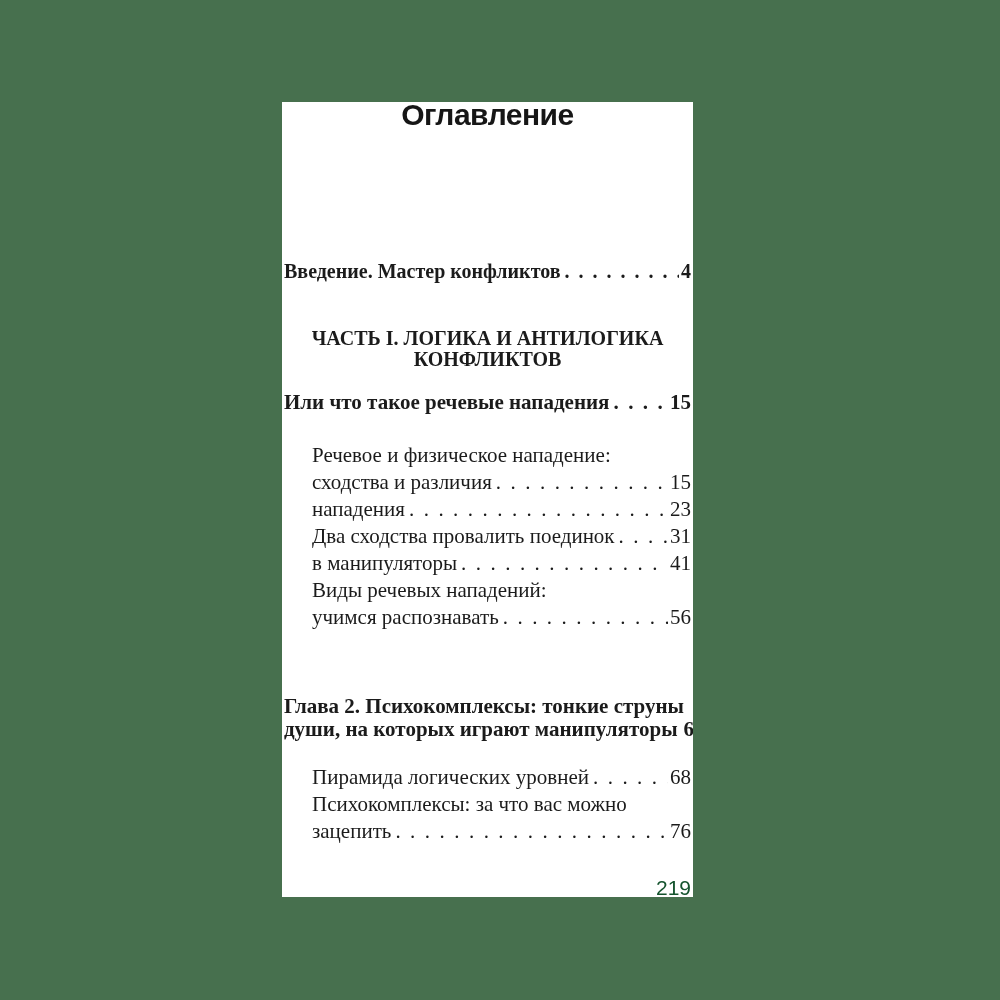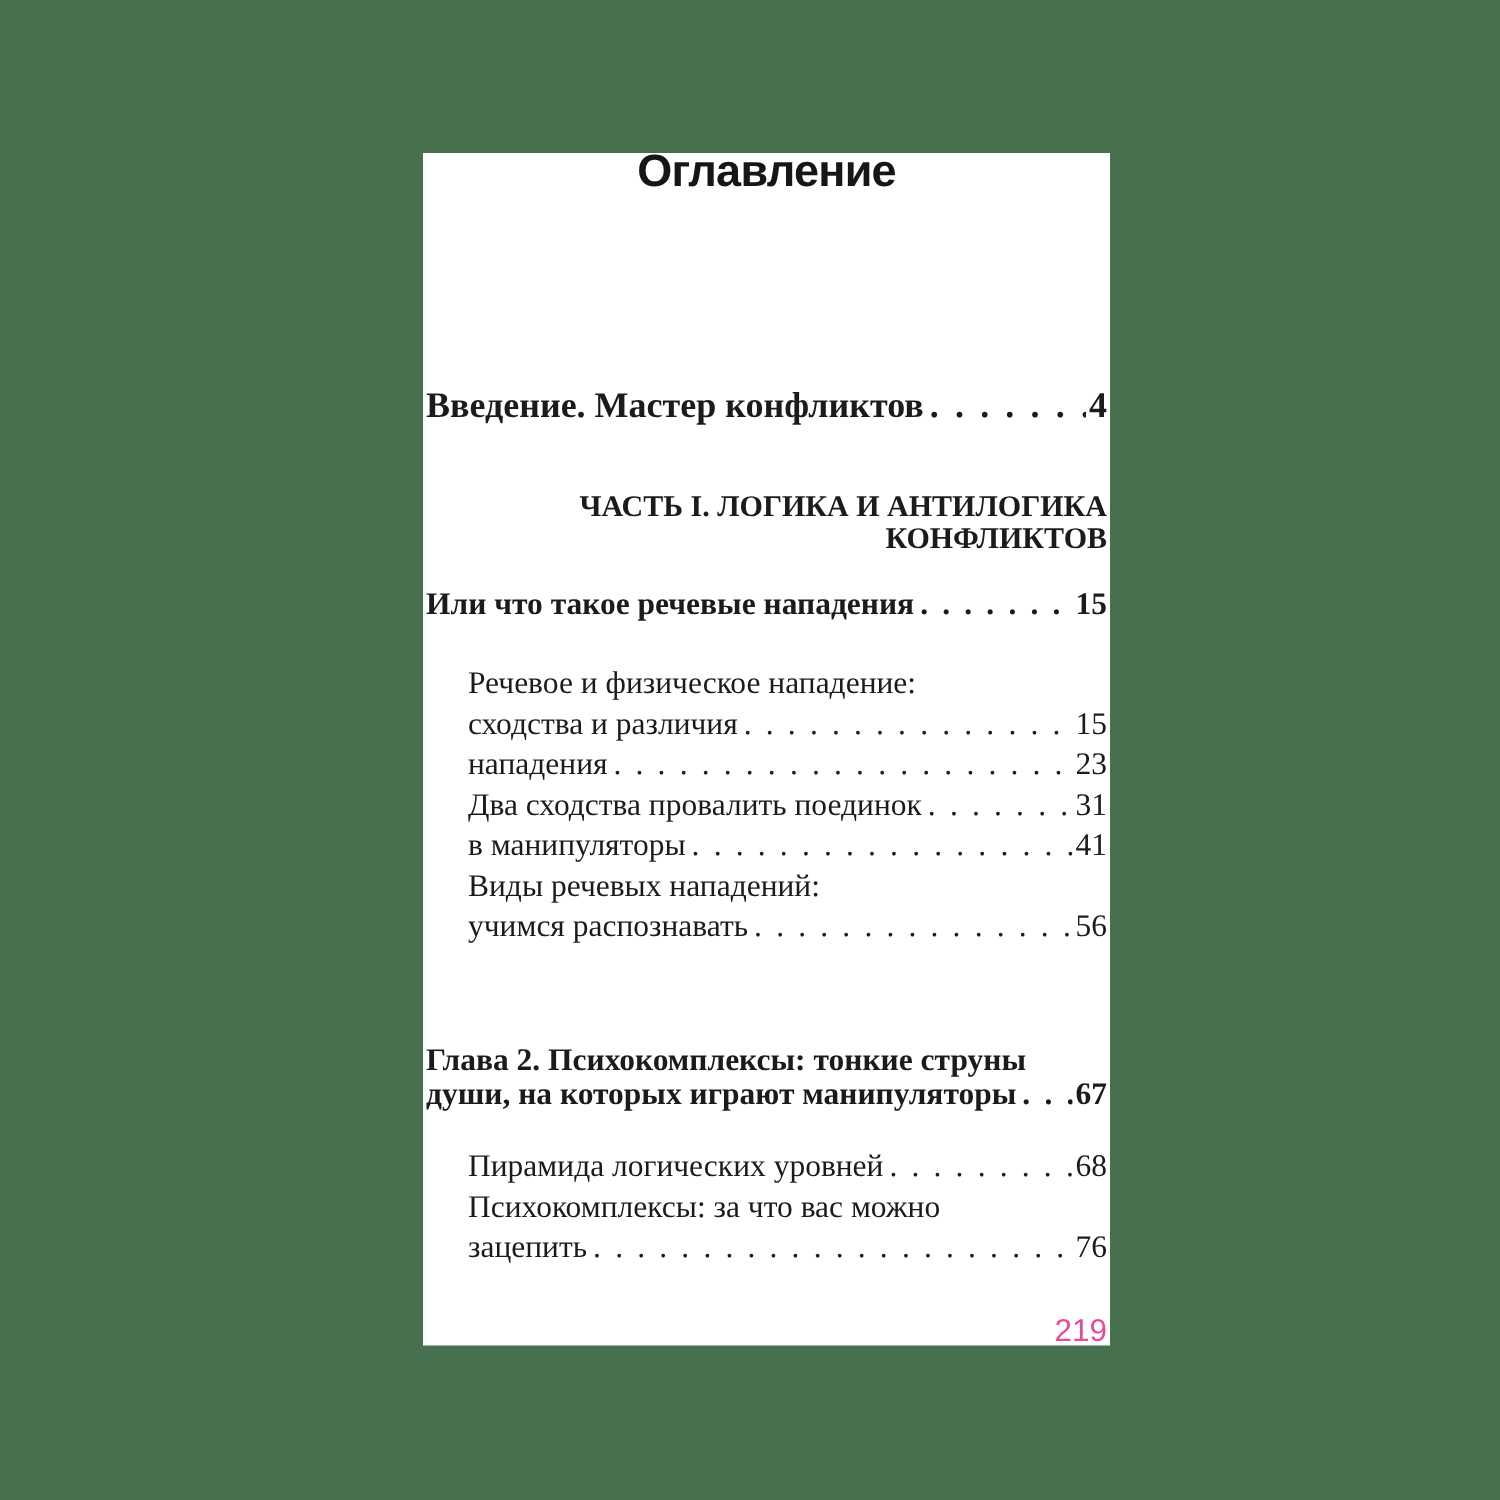--- a/index.html
+++ b/index.html
@@ -2,40 +2,40 @@
 <html><head>
 <meta charset="utf-8">
 <style>
   html,body { margin:0; padding:0; }
   body {
     width:1000px; height:1000px; position:relative;
     background:#47704E;
     font-family:"Liberation Serif","DejaVu Serif",serif;
   }
   .paper {
-    position:absolute; left:282px; top:102px; width:458px; height:795px;
+    position:absolute; left:282px; top:102px; width:411px; height:795px;
     background:#FFFFFF; color:#1B1B1B; overflow:hidden;
   }
   .block { position:absolute; left:2px; right:2px; }
   .title {
     top:-3px; text-align:center;
     font-family:"Liberation Sans","DejaVu Sans",sans-serif;
     font-weight:700; font-size:30px; line-height:32px; letter-spacing:-0.5px;
     color:#161616;
   }
-  .intro   { top:155px; font-weight:700; font-size:24px; line-height:28px; }
-  .part    { top:226px; font-weight:700; font-size:20px; line-height:21px; text-align:right; }
+  .intro   { top:155px; font-weight:700; font-size:20px; line-height:28px; }
+  .part    { top:226px; font-weight:700; font-size:20px; line-height:21px; text-align:center; }
   .ch1     { top:289px; font-weight:700; font-size:21px; line-height:22px; }
   .subs1   { top:340px; font-size:21px; line-height:27px; }
   .ch2     { top:593px; font-weight:700; font-size:21px; line-height:23px; }
   .subs2   { top:662px; font-size:21px; line-height:27px; }
   .pagenum {
     top:775px; text-align:right;
     font-family:"Liberation Sans","DejaVu Sans",sans-serif;
-    font-size:21px; line-height:21px; color:#ec4899;
+    font-size:21px; line-height:21px; color:#14532d;
   }
   .sub { margin-left:28px; }
   .row { display:flex; align-items:baseline; }
   .row .lbl { white-space:nowrap; flex:0 0 auto; }
   .leader {
     flex:1 1 auto; min-width:0; overflow:hidden;
     white-space:pre; margin:0 2px 0 4px;
   }
   .num { white-space:nowrap; flex:0 0 auto; }
 </style>

